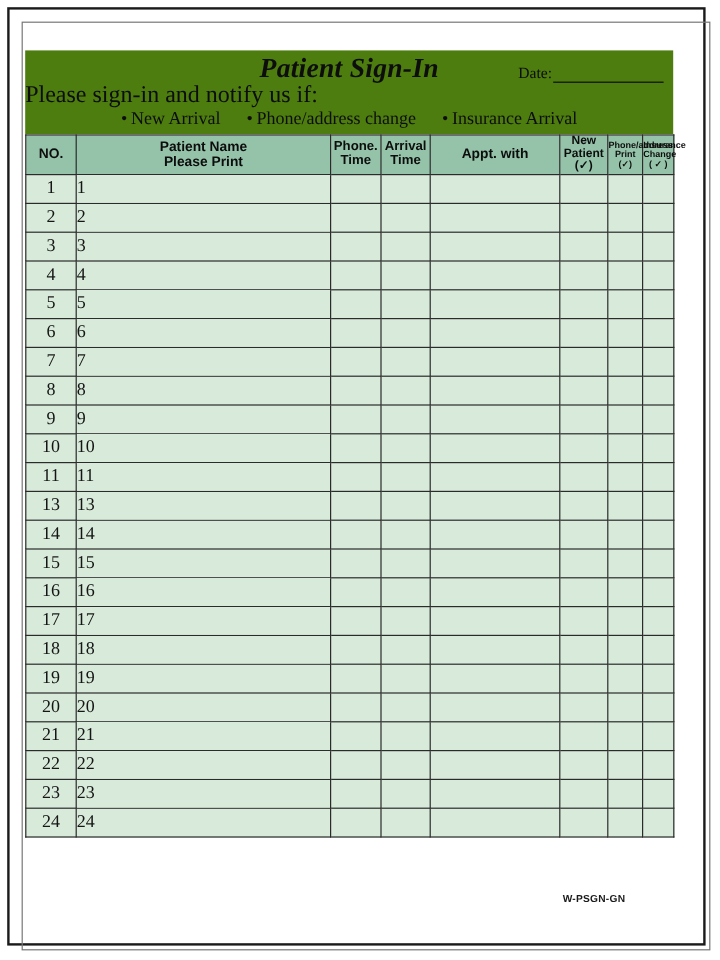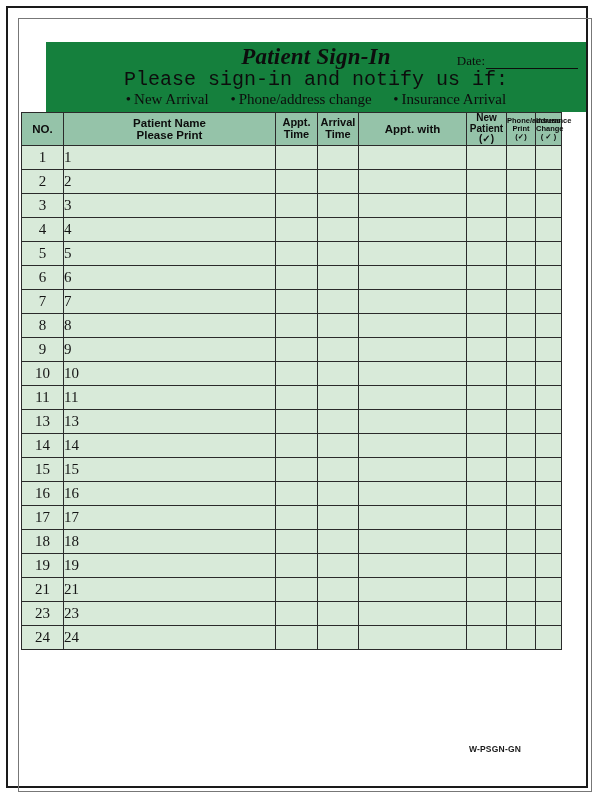--- a/index.html
+++ b/index.html
@@ -42,23 +42,22 @@
     pointer-events: none;
   }
 
   
   #header-band {
     position: absolute;
     left: 21px;
     top: 42px;
     width: 540px;
     height: 70px;
-    background: #15803d;
+    background: #4d7c0f;
     box-sizing: border-box;
-    margin-left: 25px;
   }
 
   #title {
     position: absolute;
     left: 0;
     top: 2px;
     width: 540px;
     text-align: center;
     font-family: "Liberation Serif", serif;
     font-weight: bold;
@@ -85,22 +84,22 @@
     border-bottom: 1.6px solid #0d0d0d;
     margin-left: 1px;
     height: 13px;
   }
 
   #subtitle {
     position: absolute;
     left: 0;
     top: 26px;
     width: 540px;
-    text-align: center;
-    font-family: Liberation Mono, monospace;
+    text-align: left;
+    font-family: Liberation Serif, serif;
     font-size: 20px;
     color: #0d0d0d;
   }
 
   #bullets {
     position: absolute;
     left: 0;
     top: 49px;
     width: 540px;
     text-align: center;
@@ -239,21 +238,21 @@
     <thead>
       <tr>
         <th class="h-no">
           <div>NO.</div>
         </th>
         <th class="h-name">
           <div>Patient Name</div>
           <div>Please Print</div>
         </th>
         <th class="h-appt">
-          <div>Appt.</div>
+          <div>Phone.</div>
           <div>Time</div>
         </th>
         <th class="h-arrival">
           <div>Arrival</div>
           <div>Time</div>
         </th>
         <th class="h-with">
           <div>Appt. with</div>
         </th>
         <th class="h-new">
@@ -446,30 +445,50 @@
           <td class="c-no">19</td>
           <td class="c-name"><span>19</span></td>
           <td></td>
           <td></td>
           <td></td>
           <td></td>
           <td></td>
           <td></td>
         </tr>
         <tr>
+          <td class="c-no">20</td>
+          <td class="c-name"><span>20</span></td>
+          <td></td>
+          <td></td>
+          <td></td>
+          <td></td>
+          <td></td>
+          <td></td>
+        </tr>
+        <tr>
           <td class="c-no">21</td>
           <td class="c-name"><span>21</span></td>
           <td></td>
           <td></td>
           <td></td>
           <td></td>
           <td></td>
           <td></td>
         </tr>
         <tr>
+          <td class="c-no">22</td>
+          <td class="c-name"><span>22</span></td>
+          <td></td>
+          <td></td>
+          <td></td>
+          <td></td>
+          <td></td>
+          <td></td>
+        </tr>
+        <tr>
           <td class="c-no">23</td>
           <td class="c-name"><span>23</span></td>
           <td></td>
           <td></td>
           <td></td>
           <td></td>
           <td></td>
           <td></td>
         </tr>
         <tr>

